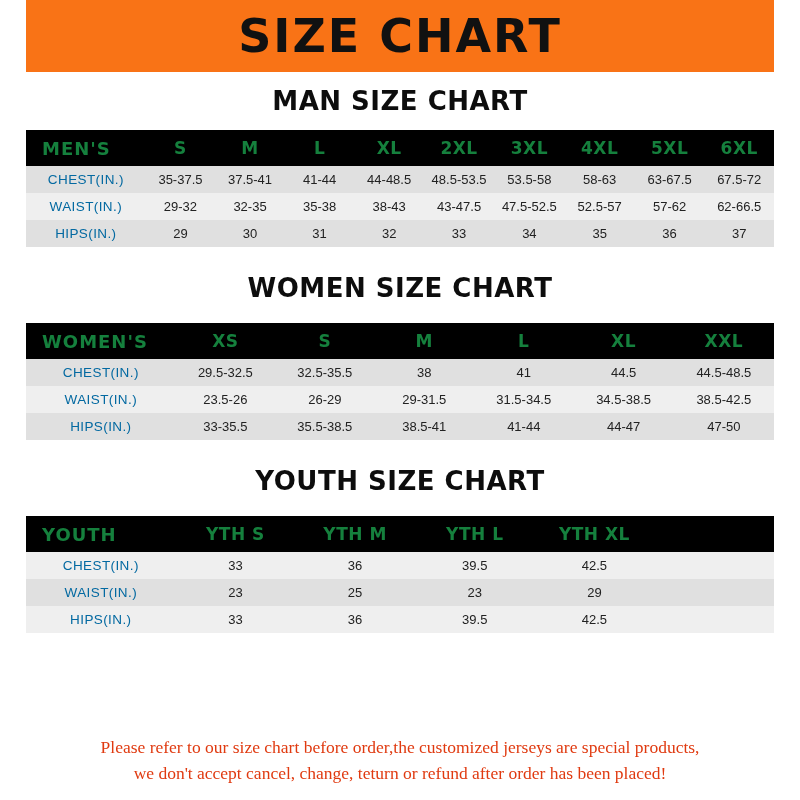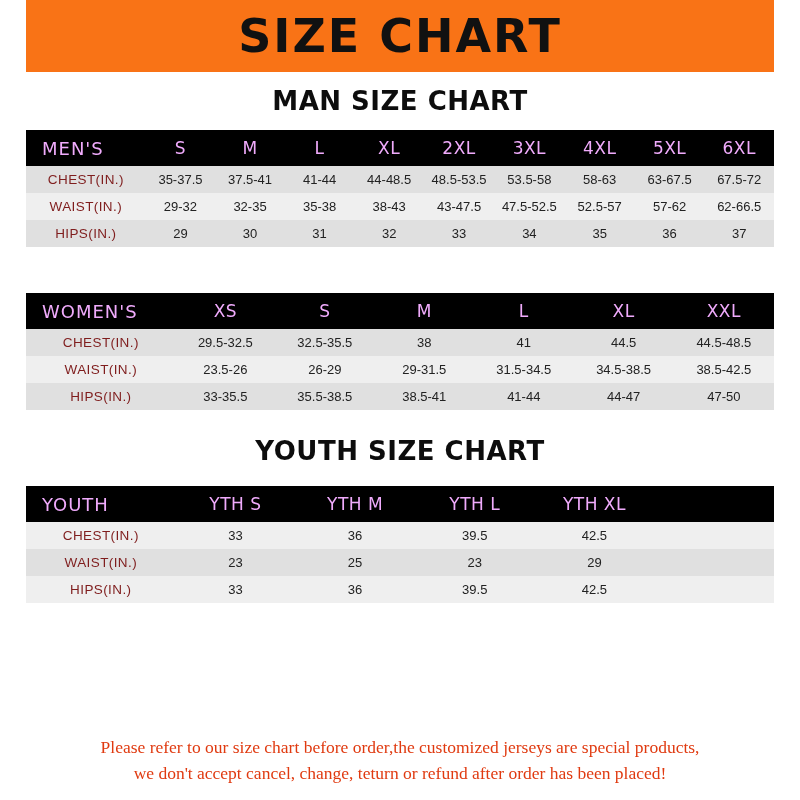--- a/index.html
+++ b/index.html
@@ -74,38 +74,38 @@
     color: #222222;
     font-family: "Liberation Sans", sans-serif;
     height: 27px;
     padding: 0 2px;
     white-space: nowrap;
   }
   thead tr {
     background: #000000;
   }
   thead th {
-    color: #f0abfc;
+    color: #15803d;
     font-family: "DejaVu Sans", sans-serif;
-    font-weight: normal;
+    font-weight: bold;
     font-size: 17px;
     height: 36px;
     letter-spacing: 0.5px;
   }
   thead th.rowhead {
     text-align: left;
     padding-left: 16px;
     font-size: 18px;
     letter-spacing: 1px;
   }
   tbody tr.odd { background: #e0e0e0; }
   tbody tr.even { background: #efefef; }
   tbody td.rowlabel {
     font-size: 13.5px;
-    color: #7f1d1d;
+    color: #0369a1;
     letter-spacing: 0.4px;
     text-align: center;
   }
   
   .note {
     position: absolute;
     left: 0; right: 0;
     bottom: 14px;
     padding: 0 26px;
     text-align: center;
@@ -198,20 +198,21 @@
           <td>36</td>
           <td>37</td>
         </tr>
       </tbody>
     </table>
   </div>
 
   <div class="sp-lg"></div>
 
   <div class="section">
+    <div class="section-title">WOMEN SIZE CHART</div>
     <div class="sp-md"></div>
     <table>
       <colgroup>
         <col style="width:20%">
           <col style="width:13.3%">
           <col style="width:13.3%">
           <col style="width:13.3%">
         <col style="width:13.3%">
           <col style="width:13.4%">
           <col style="width:13.4%">

